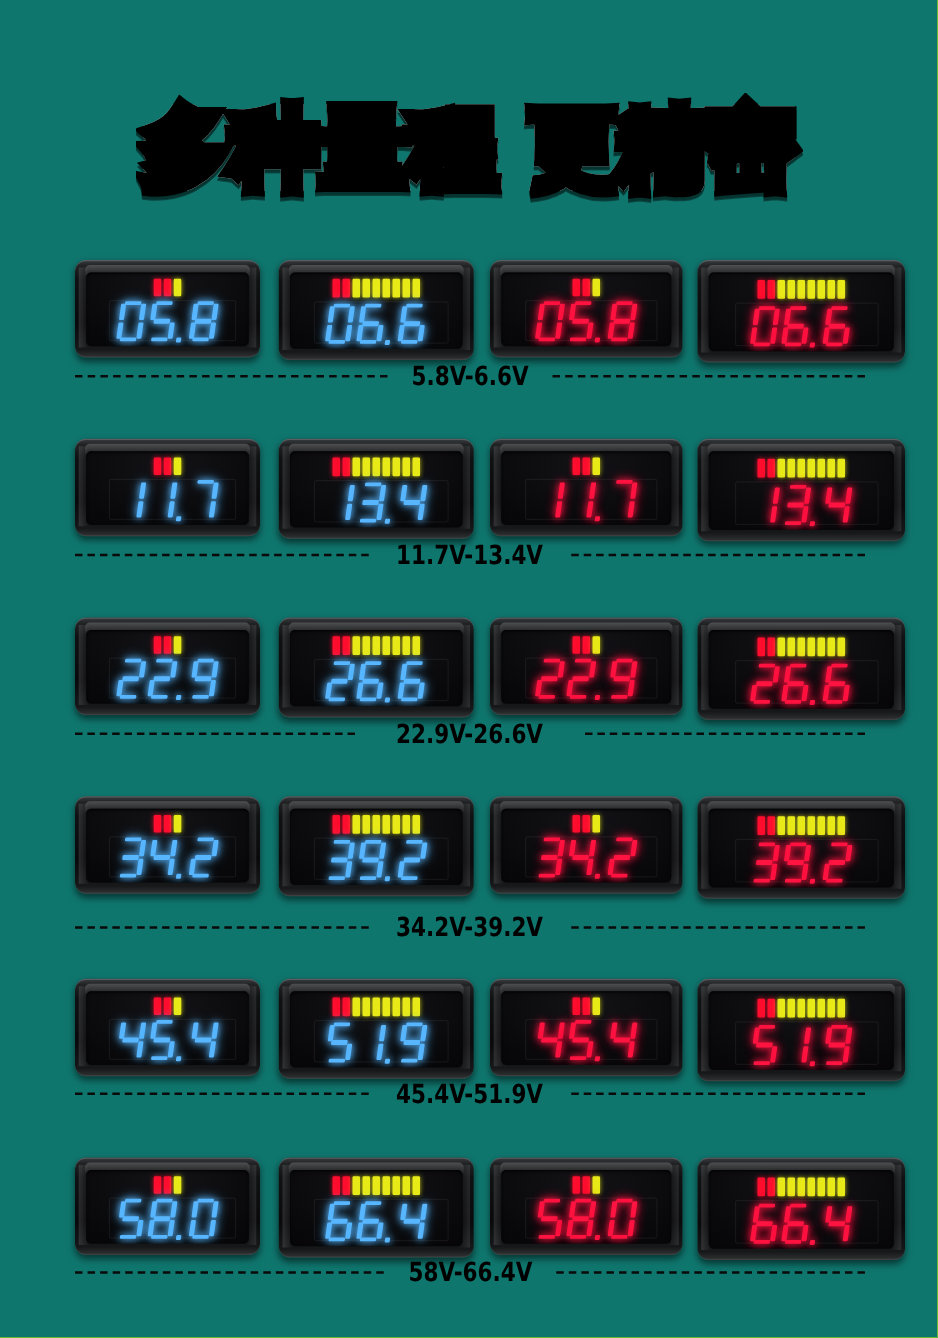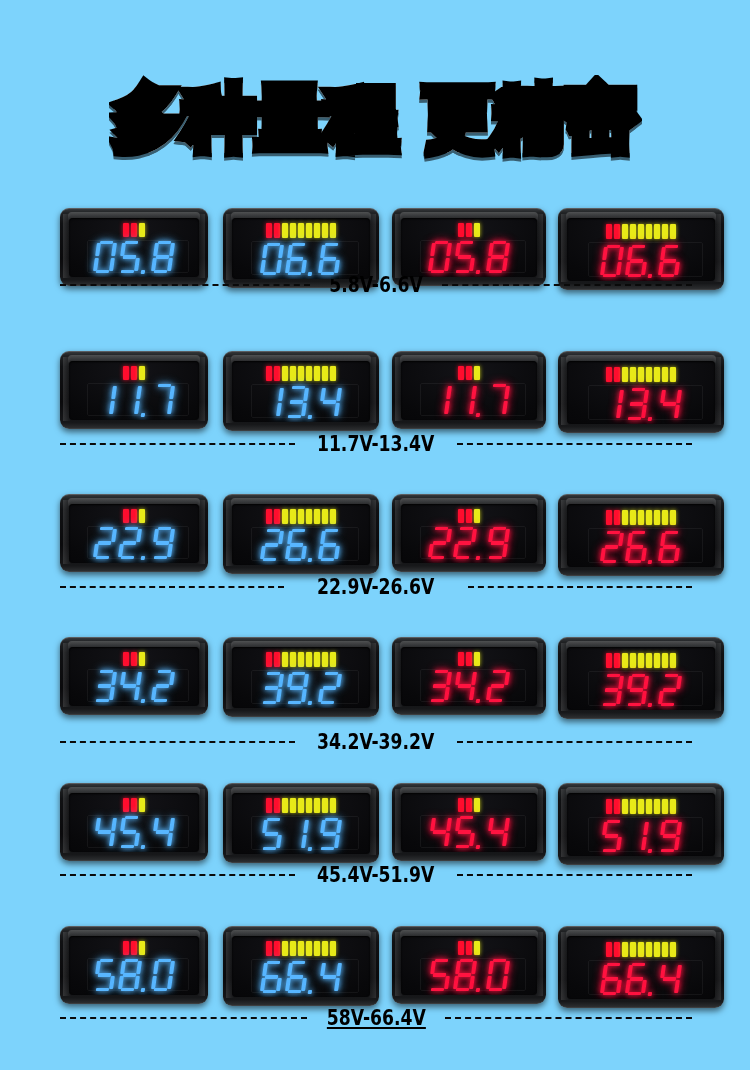--- a/index.html
+++ b/index.html
@@ -12,21 +12,21 @@
     height: 1070px;
     overflow: hidden;
     font-family: "Liberation Sans", sans-serif;
     position: relative;
   }
 
   
   #page {
     position: absolute;
     inset: 0;
-    background: #7dd3fc;
+    background: #0f766e;
   }
 
   
   #title-area {
     position: absolute;
     top: 68px;
     left: 0;
     width: 750px;
     height: 100px;
     display: flex;
@@ -455,21 +455,21 @@
                   <span class="s sd on"></span>
                   <span class="s se on"></span>
                   <span class="s sf on"></span>
                   <span class="s sg on"></span>
                 </span>
               </div>
             </div>
           </div>
         </div>
       </div>
-      <div class="divider" style="top: 272px;">
+      <div class="divider" style="top: 288px;">
         <div class="dash"></div>
         <div class="range-label">5.8V-6.6V</div>
         <div class="dash"></div>
       </div>
       <div class="meter-row" style="top: 351px;">
         <div class="meter-strip">
           <div class="meter sz-s" style="left: 0px;">
             <div class="bevel"></div>
             <div class="bevel-l"></div>
             <div class="bevel-r"></div>
@@ -1440,20 +1440,20 @@
                   <span class="s sd"></span>
                   <span class="s se"></span>
                   <span class="s sf on"></span>
                   <span class="s sg on"></span>
                 </span>
               </div>
             </div>
           </div>
         </div>
       </div>
-      <div class="divider" style="top: 1005px; text-decoration: underline;">
+      <div class="divider" style="top: 1005px;">
         <div class="dash"></div>
         <div class="range-label">58V-66.4V</div>
         <div class="dash"></div>
       </div>
     </div>
 
 </div>
 
 </body></html>

